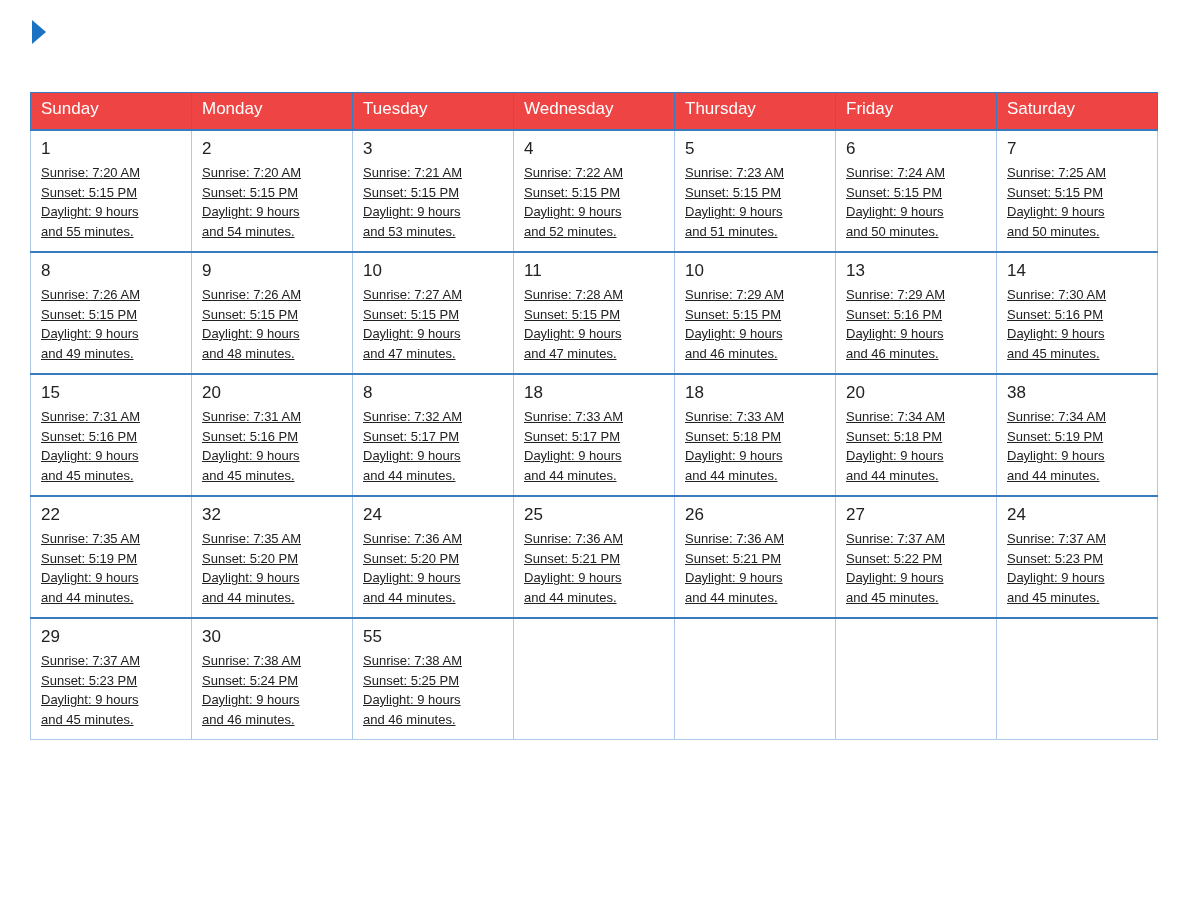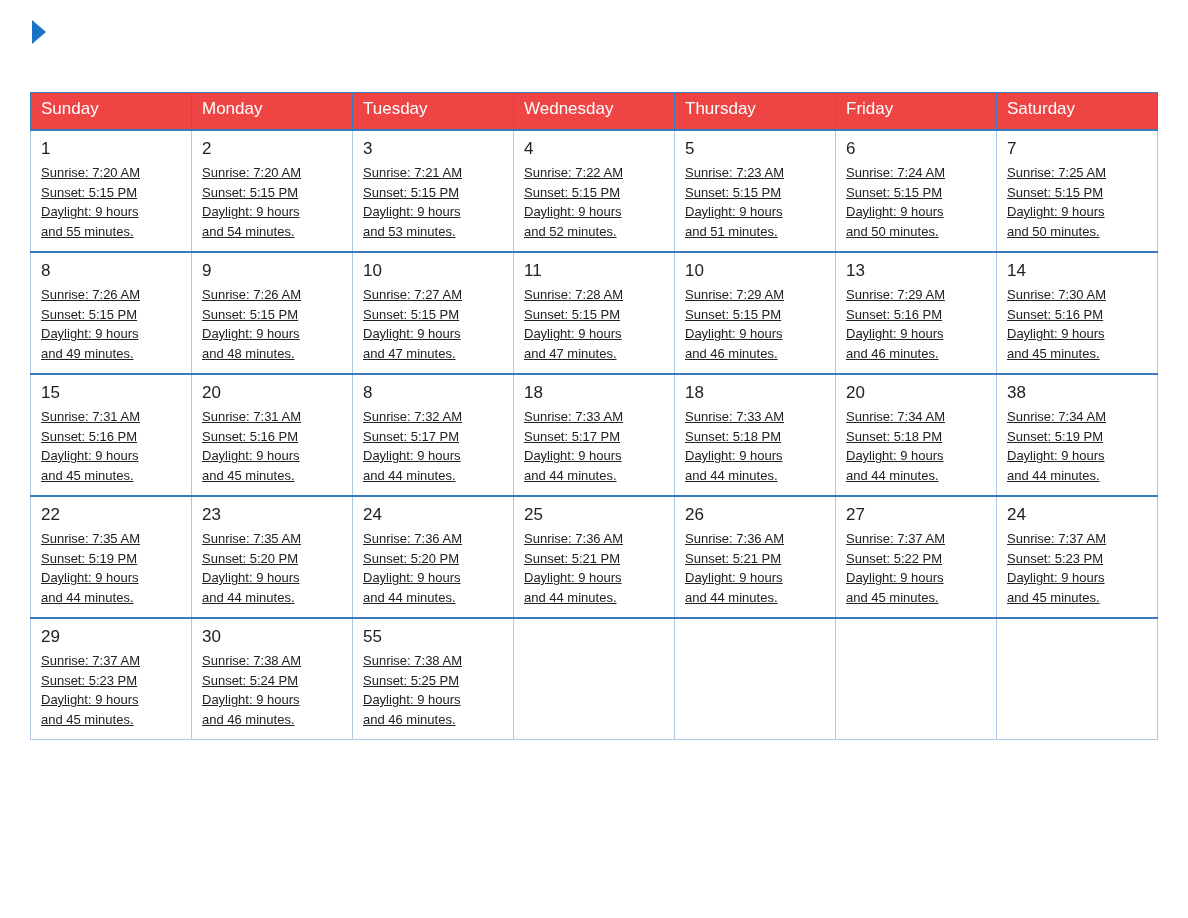--- a/index.html
+++ b/index.html
@@ -337,21 +337,21 @@
         <td>
         <span class="day-num">22</span>
         <div class="day-info">
           Sunrise: 7:35 AM<br>
           Sunset: 5:19 PM<br>
           Daylight: 9 hours<br>
           and 44 minutes.
         </div>
       </td>
         <td>
-        <span class="day-num">23</span>
+        <span class="day-num">32</span>
         <div class="day-info">
           Sunrise: 7:35 AM<br>
           Sunset: 5:20 PM<br>
           Daylight: 9 hours<br>
           and 44 minutes.
         </div>
       </td>
         <td>
         <span class="day-num">24</span>
         <div class="day-info">

